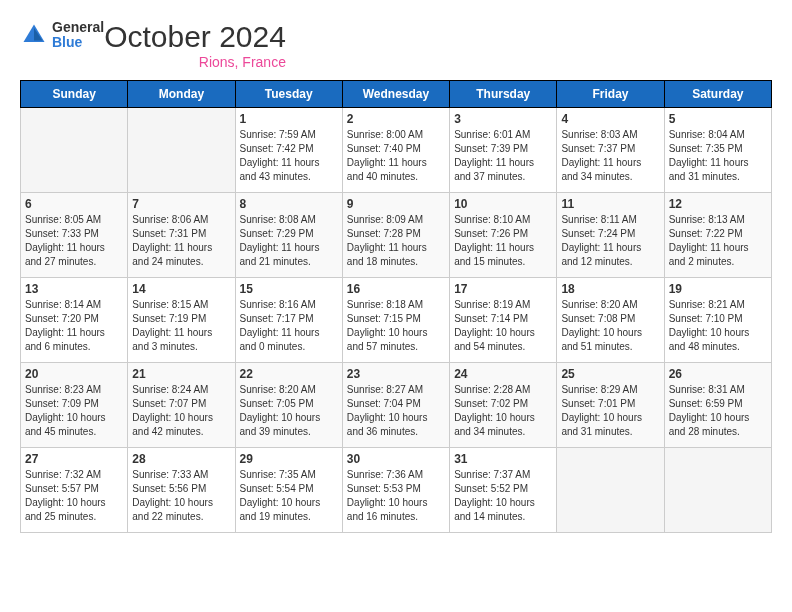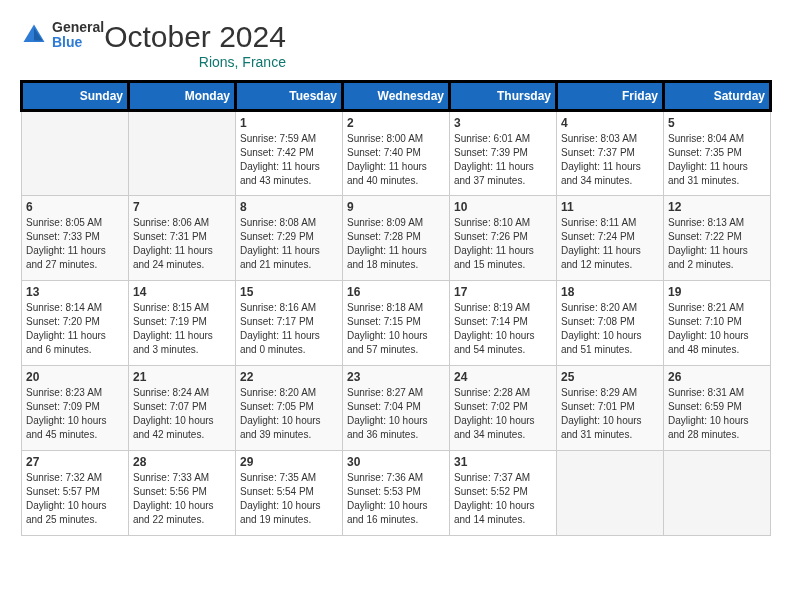--- a/index.html
+++ b/index.html
@@ -43,35 +43,35 @@
     .title-block {
       text-align: right;
     }
     .month-title {
       font-size: 30px;
       font-weight: 300;
       color: #333;
     }
     .location {
       font-size: 14px;
-      color: #0f766e;
+      color: #ec4899;
     }
     table {
       width: 100%;
       border-collapse: collapse;
       table-layout: fixed;
     }
     th {
       background-color: #1a6bbf;
       color: #fff;
       font-size: 12px;
       font-weight: bold;
       padding: 6px 4px;
-      text-align: right;
-      border: 3px solid #000000;
+      text-align: center;
+      border: 1px solid #000000;
     }
     td {
       border: 1px solid #ccc;
       vertical-align: top;
       padding: 4px 4px;
       font-size: 10px;
       color: #333;
       height: 85px;
       background: #fff;
     }

